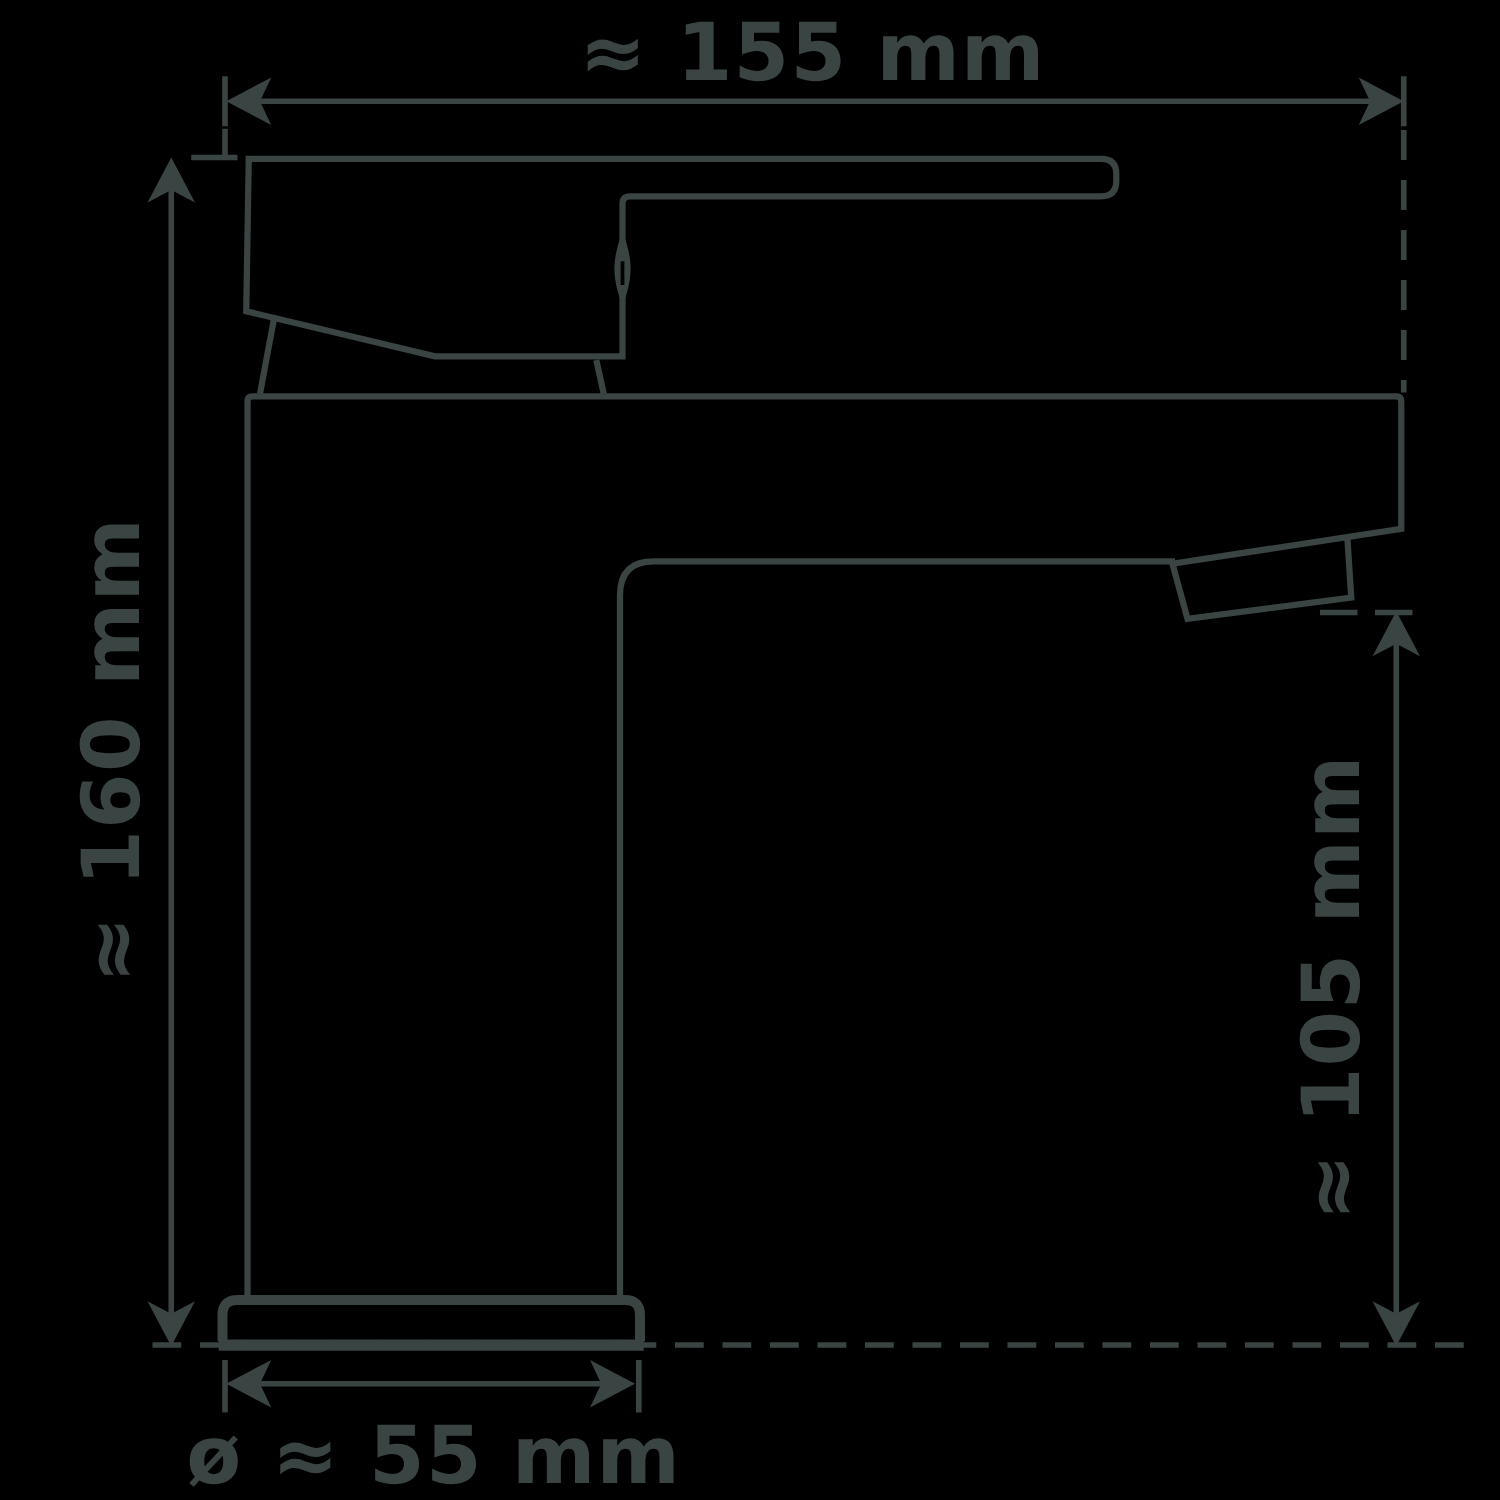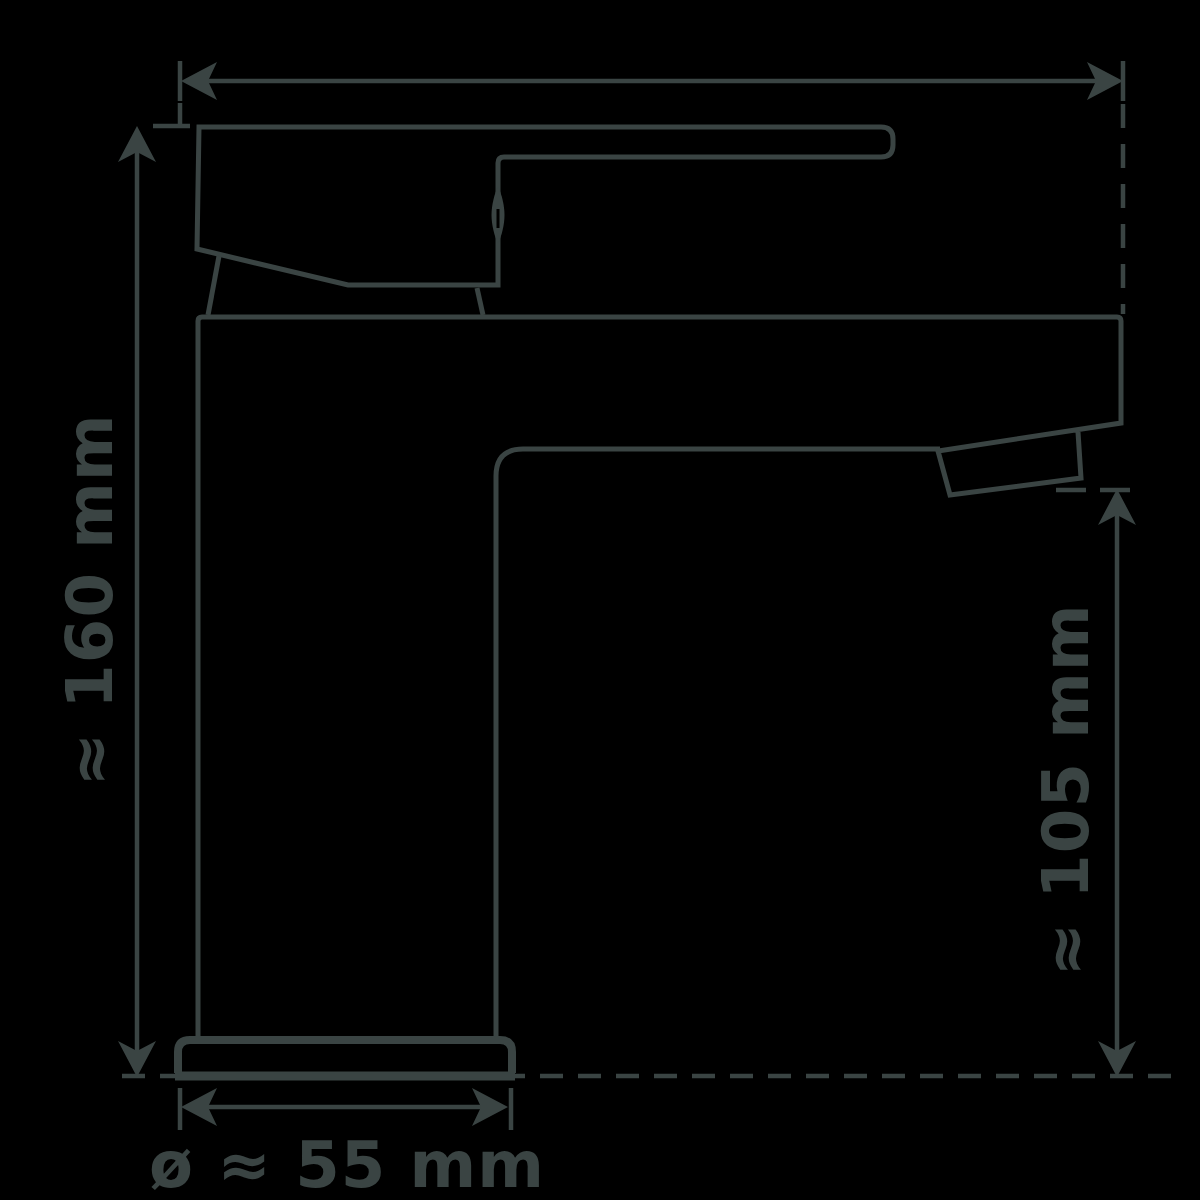--- a/index.html
+++ b/index.html
@@ -93,16 +93,17 @@
 
     <g>
       <path class="stroke thin" d="M 186,1107 H 503"></path>
       <path class="fillshape" d="M 181,1107 L 217,1088 L 208,1107 L 217,1126 Z"></path>
       <path class="fillshape" d="M 508,1107 L 472,1088 L 481,1107 L 472,1126 Z"></path>
       <path class="stroke thin" d="M 180,1088 V 1130"></path>
       <path class="stroke thin" d="M 511,1088 V 1130"></path>
     </g>
   </svg>
 
+  <div class="lbl top">≈ 155 mm</div>
   <div class="lbl left">≈ 160 mm</div>
   <div class="lbl right">≈ 105 mm</div>
   <div class="lbl bottom">ø ≈ 55 mm</div>
 </div>
 
 </body></html>

